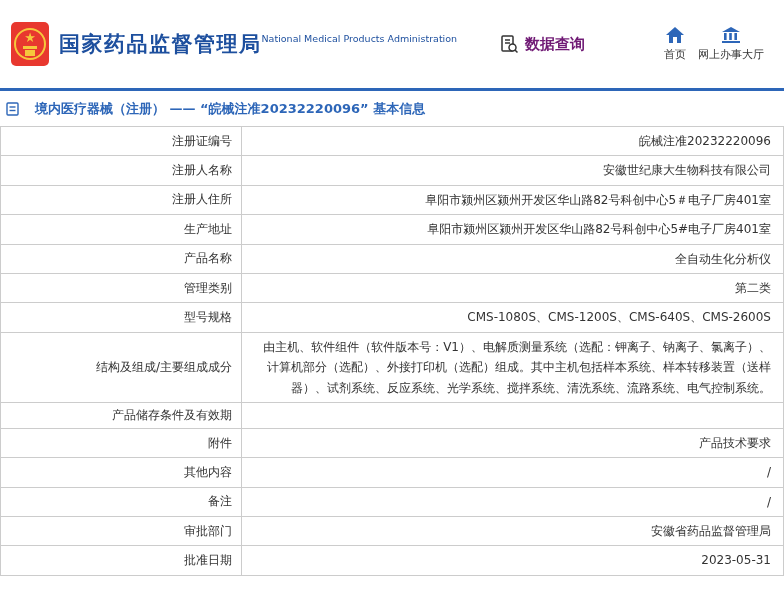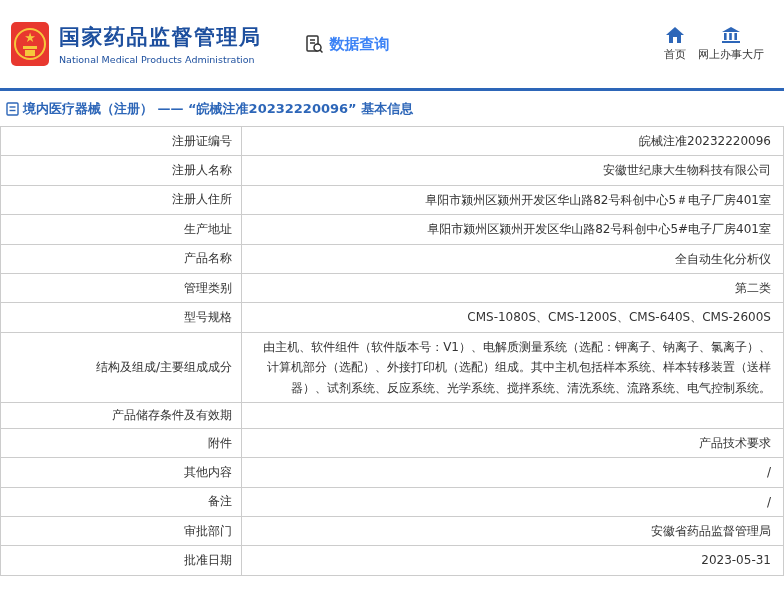--- a/index.html
+++ b/index.html
@@ -4,29 +4,29 @@
 <style>
   * { margin:0; padding:0; box-sizing:border-box; }
   html,body { width:784px; height:616px; }
   body {
     font-family:"DejaVu Sans","Liberation Sans",sans-serif;
     background:#ffffff; color:#333; overflow:hidden;
   }
   
   .site-header { height:88px; display:flex; align-items:center; padding:0 20px 0 10px; background:#fff; }
   .brand { display:flex; align-items:center; gap:9px; }
-  .brand-text { display:flex; flex-direction:column; }
+  .brand-text { display:flex; flex-direction:row; }
   .brand-cn { font-size:21px; font-weight:bold; color:#1d4f9e; letter-spacing:1.5px; }
   .brand-en { font-size:9.5px; color:#1d4f9e; margin-top:3px; }
-  .data-query { display:flex; align-items:center; gap:6px; margin-left:42px; font-size:15px; font-weight:bold; color:#3b82f6; cursor:pointer; }
+  .data-query { display:flex; align-items:center; gap:6px; margin-left:42px; font-size:15px; font-weight:bold; color:#701a75; cursor:pointer; }
   .top-nav { margin-left:auto; display:flex; gap:12px; }
   .nav-item { display:flex; flex-direction:column; align-items:center; gap:4px; font-size:11px; color:#333; text-decoration:none; cursor:pointer; }
   
   .blue-line { height:3px; background:#2d66b8; }
-  .page-title { display:flex; align-items:center; gap:4px; padding:9px 6px 8px 6px; font-size:13px; font-weight:bold; color:#2d66b8; }
+  .page-title { display:flex; align-items:center; gap:16px; padding:9px 6px 8px 6px; font-size:13px; font-weight:bold; color:#2d66b8; }
   
   table { width:100%; border-collapse:collapse; font-size:12px; color:#333; table-layout:fixed; }
   th, td { border:1px solid #cccccc; padding:4px 12px; vertical-align:middle; }
   th { width:241px; text-align:right; font-weight:normal; padding-right:9px; background:#fff; }
   td { text-align:right; line-height:1.7; word-break:break-all; }
 </style>
 </head>
 <body>
 
 <header class="site-header">

